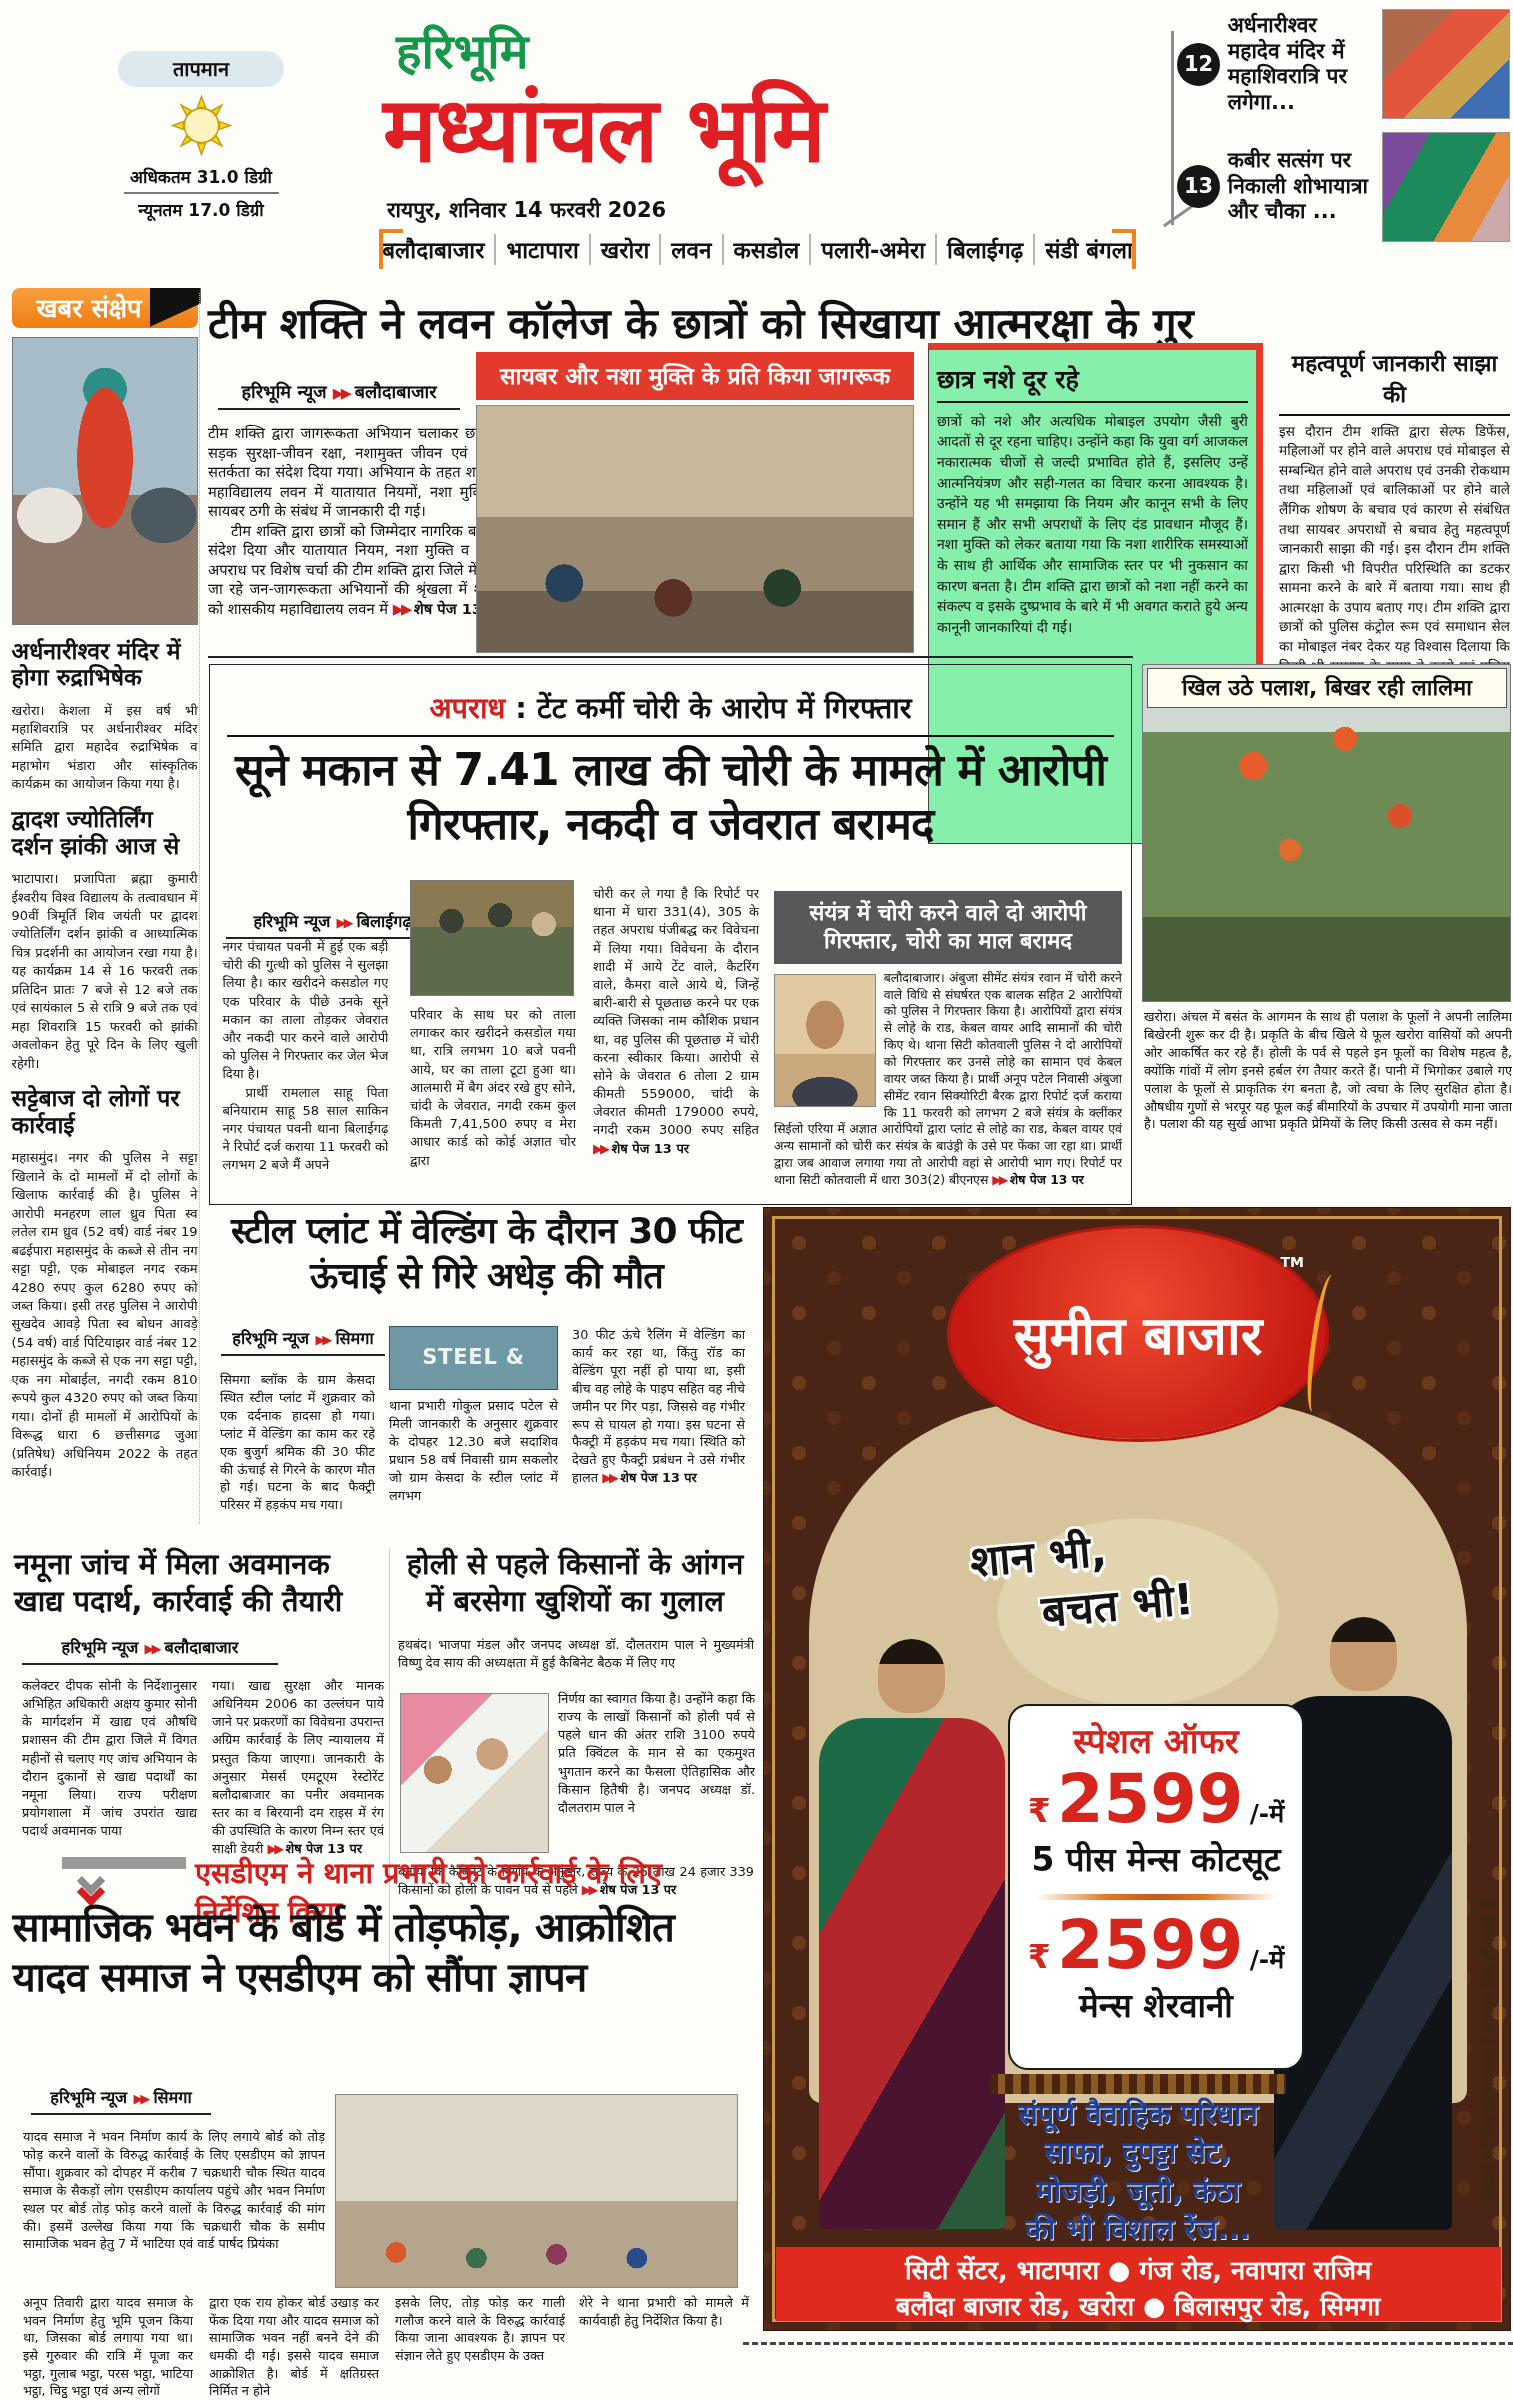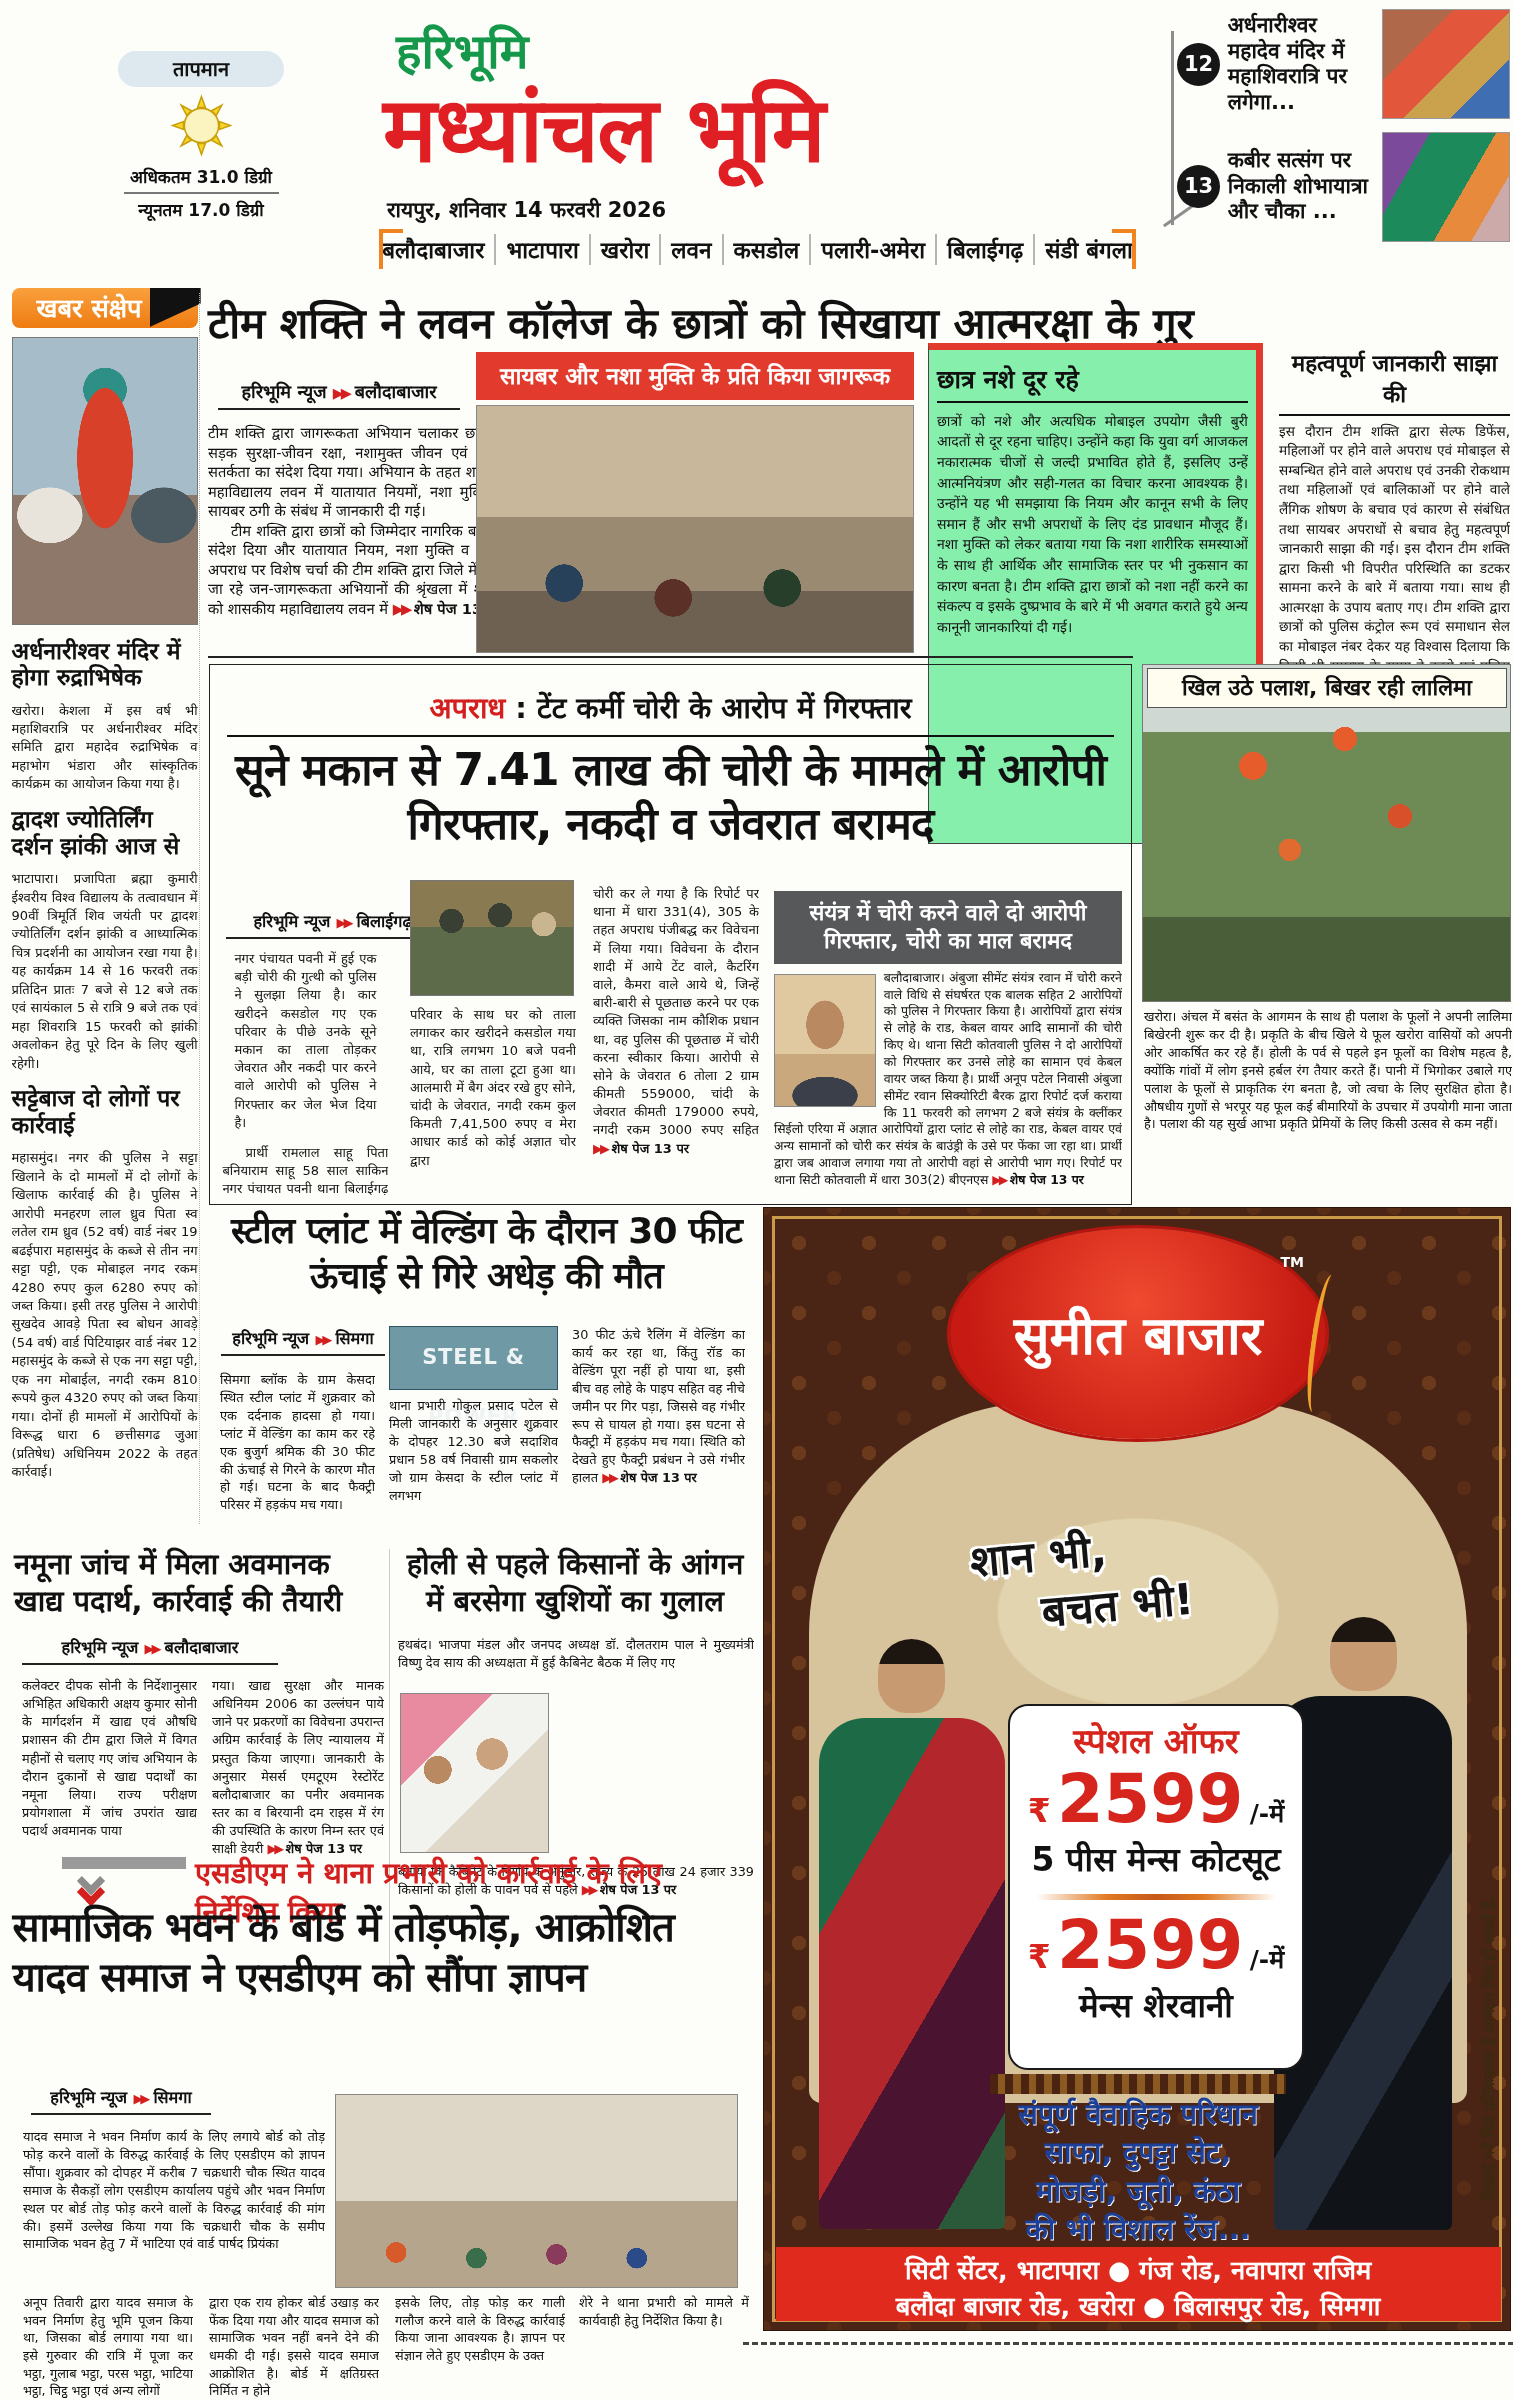--- a/index.html
+++ b/index.html
@@ -270,21 +270,21 @@
       <span class="lbl">अपराध</span>
       <span>: टेंट कर्मी चोरी के आरोप में गिरफ्तार</span>
     </div>
     <div class="c-rule"></div>
     <div class="c-hl">सूने मकान से 7.41 लाख की चोरी के मामले में आरोपी गिरफ्तार, नकदी व जेवरात बरामद</div>
     <div class="byline small" id="c-byline">
       <span>हरिभूमि न्यूज</span><span class="arr"></span><span>बिलाईगढ़</span>
     </div>
     <div id="c-photo"></div>
     <div class="c-col jt" id="c-col1">
-      <p style="margin:12px">नगर पंचायत पवनी में हुई एक बड़ी चोरी की गुत्थी को पुलिस ने सुलझा लिया है। कार खरीदने कसडोल गए एक परिवार के पीछे उनके सूने मकान का ताला तोड़कर जेवरात और नकदी पार करने वाले आरोपी को पुलिस ने गिरफ्तार कर जेल भेज दिया है।</p>
+      <p style="margin:0">नगर पंचायत पवनी में हुई एक बड़ी चोरी की गुत्थी को पुलिस ने सुलझा लिया है। कार खरीदने कसडोल गए एक परिवार के पीछे उनके सूने मकान का ताला तोड़कर जेवरात और नकदी पार करने वाले आरोपी को पुलिस ने गिरफ्तार कर जेल भेज दिया है।</p>
       <p style="margin:0" class="indent">प्रार्थी रामलाल साहू पिता बनियाराम साहू 58 साल साकिन नगर पंचायत पवनी थाना बिलाईगढ़ ने रिपोर्ट दर्ज कराया 11 फरवरी को लगभग 2 बजे मैं अपने</p>
     </div>
     <div class="c-col jt" id="c-col2">परिवार के साथ घर को ताला लगाकर कार खरीदने कसडोल गया था, रात्रि लगभग 10 बजे पवनी आये, घर का ताला टूटा हुआ था। आलमारी में बैग अंदर रखे हुए सोने, चांदी के जेवरात, नगदी रकम कुल किमती 7,41,500 रुपए व मेरा आधार कार्ड को कोई अज्ञात चोर द्वारा</div>
     <div class="c-col jt" id="c-col3">
       <span>चोरी कर ले गया है कि रिपोर्ट पर थाना में धारा 331(4), 305 के तहत अपराध पंजीबद्ध कर विवेचना में लिया गया। विवेचना के दौरान शादी में आये टेंट वाले, कैटरिंग वाले, कैमरा वाले आये थे, जिन्हें बारी-बारी से पूछताछ करने पर एक व्यक्ति जिसका नाम कौशिक प्रधान था, वह पुलिस की पूछताछ में चोरी करना स्वीकार किया। आरोपी से सोने के जेवरात 6 तोला 2 ग्राम कीमती 559000, चांदी के जेवरात कीमती 179000 रुपये, नगदी रकम 3000 रुपए सहित</span>
       <span class="more"><span class="more-arr"></span><span>शेष पेज 13 पर</span></span>
     </div>
     <div id="c-sub">
       <div class="c-sub-head">संयंत्र में चोरी करने वाले दो आरोपी गिरफ्तार, चोरी का माल बरामद</div>
       <div class="c-sub-body jt">
@@ -318,20 +318,21 @@
   <div class="abs jt" id="food-col1">कलेक्टर दीपक सोनी के निर्देशानुसार अभिहित अधिकारी अक्षय कुमार सोनी के मार्गदर्शन में खाद्य एवं औषधि प्रशासन की टीम द्वारा जिले में विगत महीनों से चलाए गए जांच अभियान के दौरान दुकानों से खाद्य पदार्थों का नमूना लिया। राज्य परीक्षण प्रयोगशाला में जांच उपरांत खाद्य पदार्थ अवमानक पाया</div>
   <div class="abs jt" id="food-col2">
     <span>गया। खाद्य सुरक्षा और मानक अधिनियम 2006 का उल्लंघन पाये जाने पर प्रकरणों का विवेचना उपरान्त अग्रिम कार्रवाई के लिए न्यायालय में प्रस्तुत किया जाएगा। जानकारी के अनुसार मेसर्स एमटूएम रेस्टोरेंट बलौदाबाजार का पनीर अवमानक स्तर का व बिरयानी दम राइस में रंग की उपस्थिति के कारण निम्न स्तर एवं साक्षी डेयरी</span>
     <span class="more"><span class="more-arr"></span><span>शेष पेज 13 पर</span></span>
   </div>
   <div class="abs" id="v1"></div>
 
   <div class="abs jt" id="holi-intro">हथबंद। भाजपा मंडल और जनपद अध्यक्ष डॉ. दौलतराम पाल ने मुख्यमंत्री विष्णु देव साय की अध्यक्षता में हुई कैबिनेट बैठक में लिए गए</div>
   <div class="abs" id="holi-hl">होली से पहले किसानों के आंगन में बरसेगा खुशियों का गुलाल</div>
   <div class="abs" id="holi-photo"></div>
+  <div class="abs jt" id="holi-right">निर्णय का स्वागत किया है। उन्होंने कहा कि राज्य के लाखों किसानों को होली पर्व से पहले धान की अंतर राशि 3100 रुपये प्रति क्विंटल के मान से का एकमुश्त भुगतान करने का फैसला ऐतिहासिक और किसान हितैषी है। जनपद अध्यक्ष डॉ. दौलतराम पाल ने</div>
   <div class="abs jt" id="holi-tail">
     <span>बताया कि कैबिनेट के निर्णय के अनुसार, राज्य के 25 लाख 24 हजार 339 किसानों को होली के पावन पर्व से पहले</span>
     <span class="more"><span class="more-arr"></span><span>शेष पेज 13 पर</span></span>
   </div>
 
   <div class="abs" id="sdm-icon">
     <div class="sdm-bar"></div>
     <div class="sdm-chev"></div>
     <div class="sdm-chev red"></div>
   </div>

